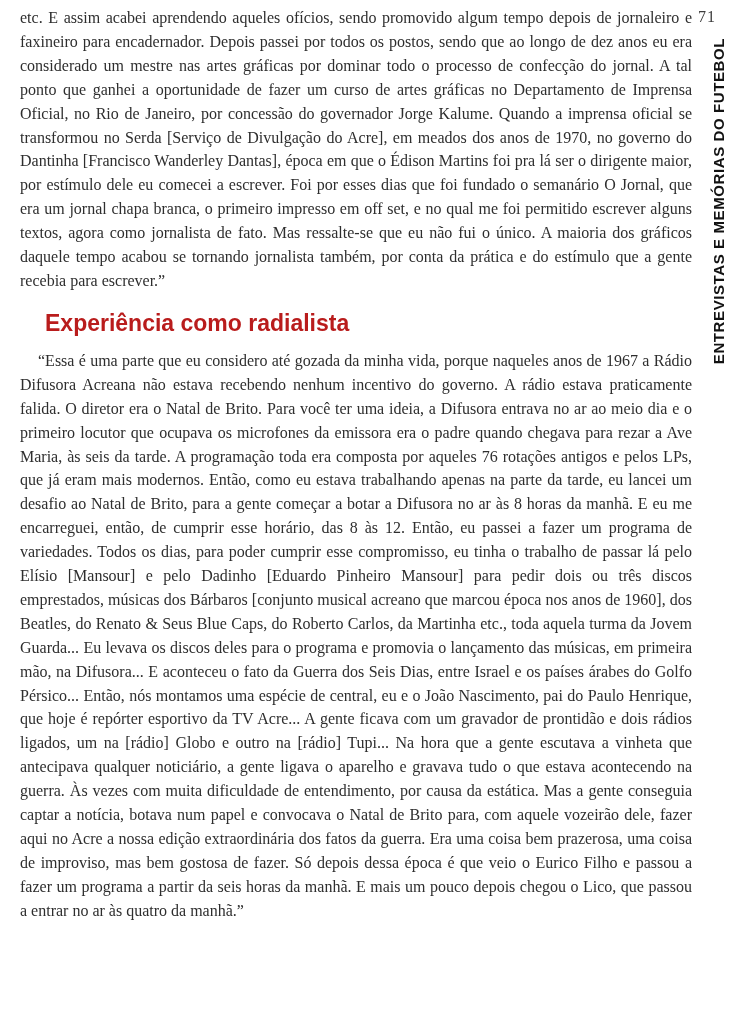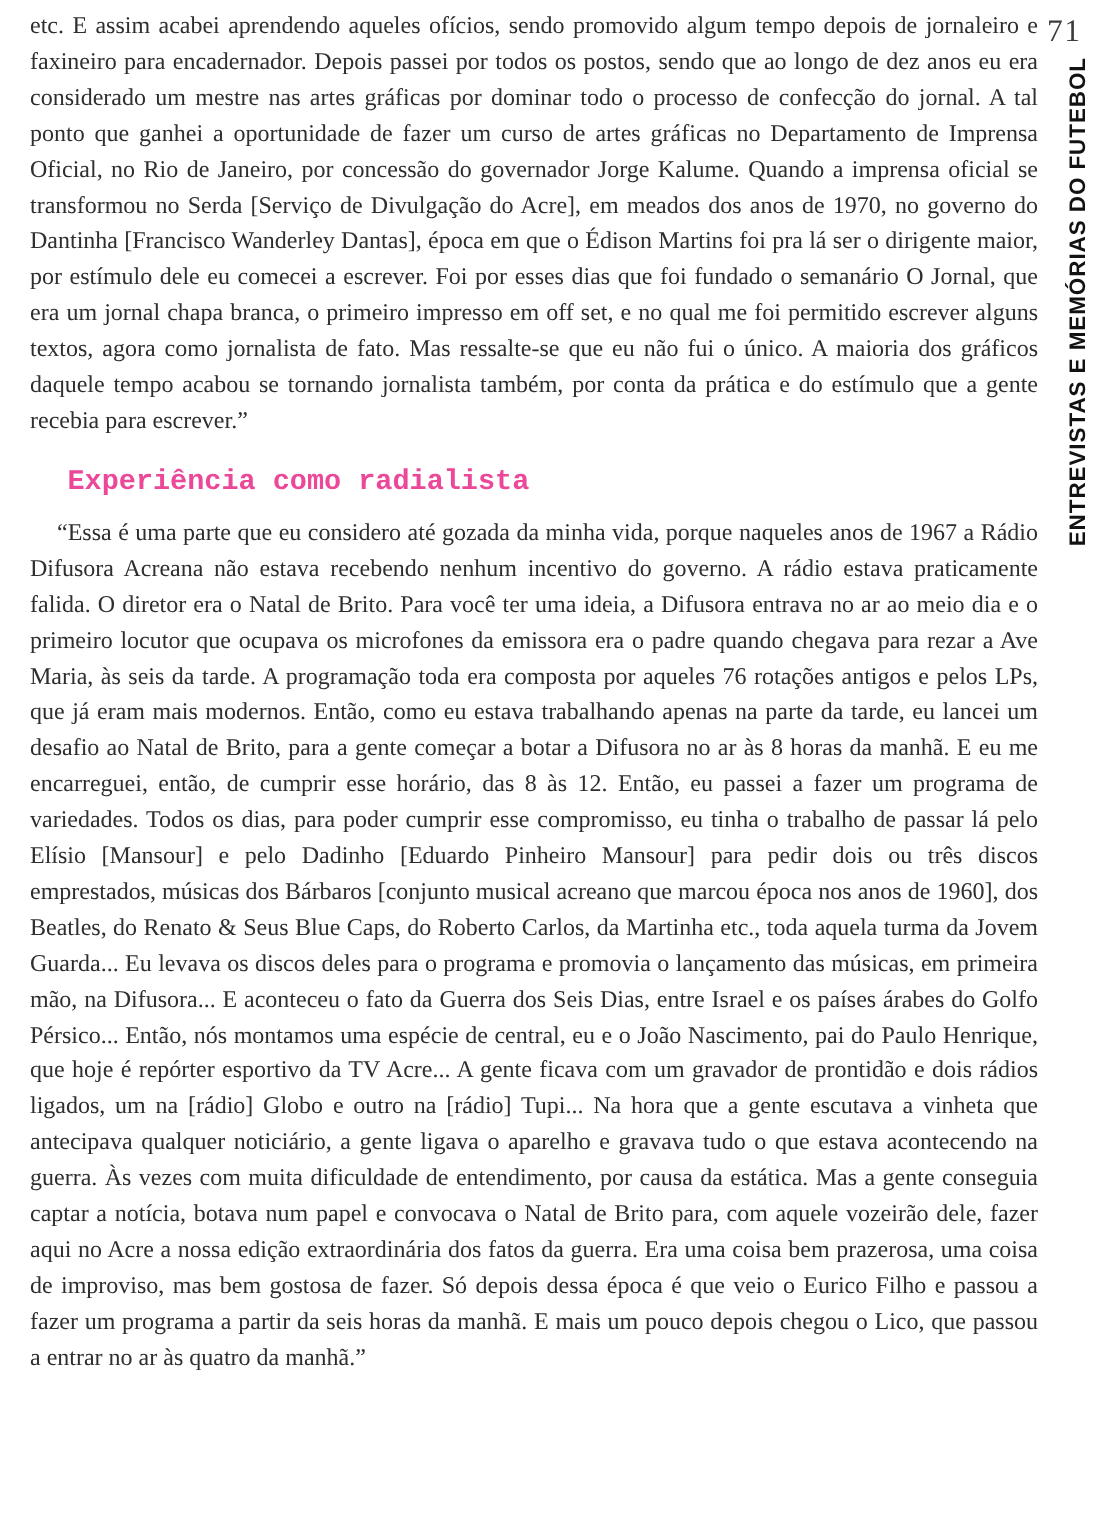--- a/index.html
+++ b/index.html
@@ -25,37 +25,37 @@
   .body-text {
     font-family: "Liberation Serif", serif;
     font-size: 16px;
     line-height: 23.9px;
     text-align: justify;
     color: #2e2e2e;
     margin: 0;
     hyphens: none;
   }
   .section-heading {
-    font-family: Liberation Mono, monospace;
-    font-size: 19px;
+    font-family: Liberation Sans, sans-serif;
+    font-size: 23px;
     font-weight: 700;
-    color: #ec4899;
+    color: #b91c1c;
     margin: 17px 0 0 25px;
   }
   .para-interview {
     margin-top: 12px;
     text-indent: 18px;
   }
   .page-number {
     position: absolute;
     left: 698px;
     top: 8px;
     width: 34px;
     font-family: "Liberation Serif", serif;
-    font-size: 21px;
+    font-size: 16px;
     letter-spacing: 1px;
     color: #3d3d3d;
     text-align: left;
   }
   .sidebar-title {
     position: absolute;
     left: 710px;
     top: 38px;
     writing-mode: vertical-rl;
     transform: rotate(180deg);

